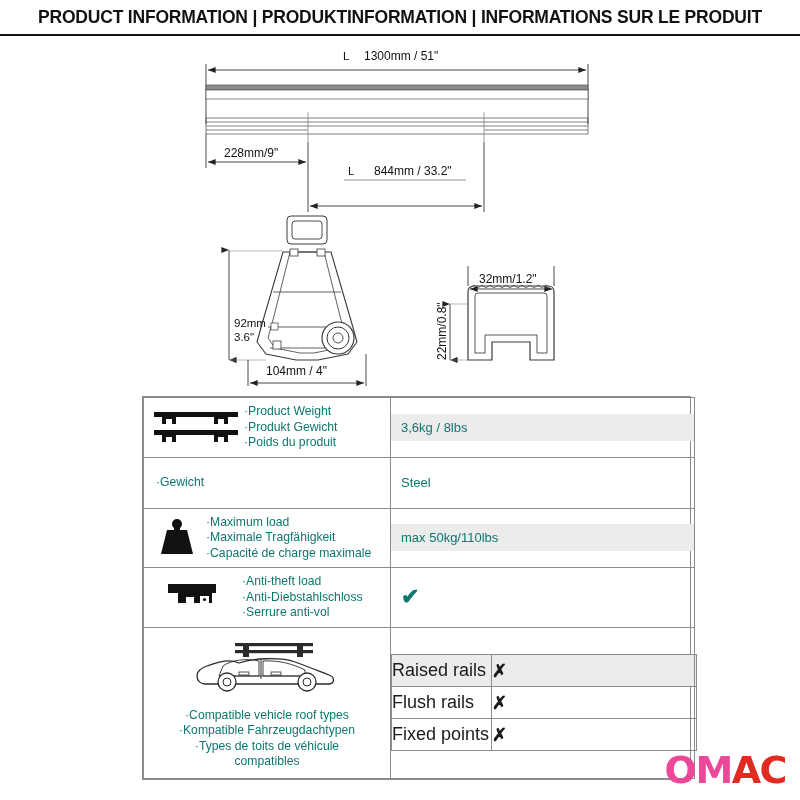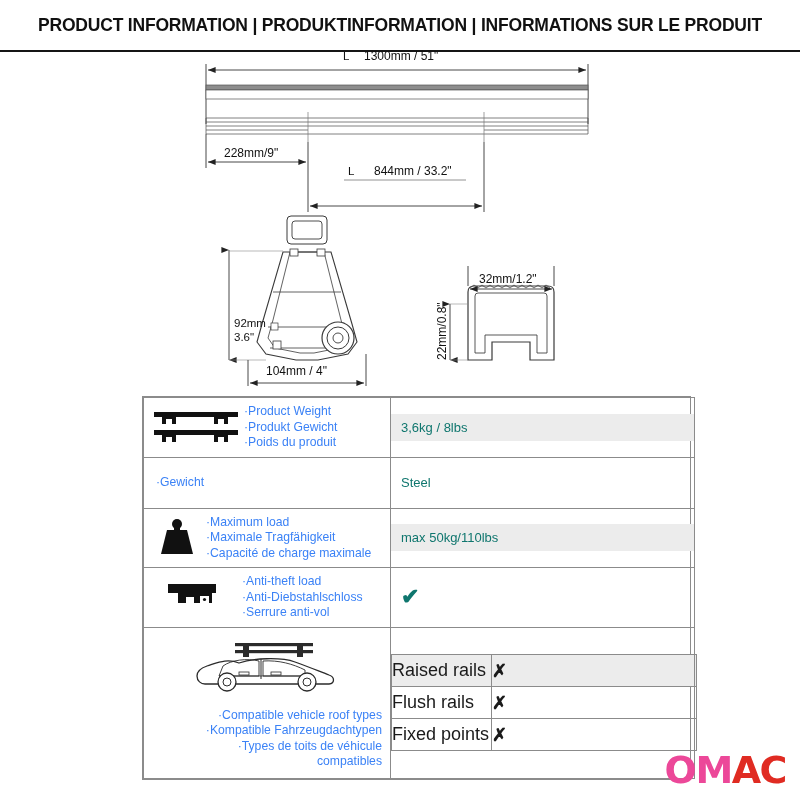--- a/index.html
+++ b/index.html
@@ -15,21 +15,21 @@
     position: relative;
     overflow: hidden;
   }
 
   
   #page-header {
     position: absolute;
     left: 0;
     top: 0;
     width: 800px;
-    height: 52px;
+    height: 36px;
     display: flex;
     align-items: center;
     justify-content: center;
     border-bottom: 2px solid #151515;
     box-sizing: border-box;
   }
   #page-header .title {
     font-size: 17.5px;
     font-weight: bold;
     letter-spacing: -0.2px;
@@ -75,21 +75,21 @@
   .cell-label {
     padding: 6px 6px 6px 8px;
     display: flex;
     align-items: center;
     gap: 4px;
     min-height: 30px;
   }
   .label-lines {
     font-size: 12.2px;
     line-height: 15.5px;
-    color: #3b82f6;
+    color: #0f766e;
     white-space: nowrap;
   }
   .label-lines div { white-space: nowrap; }
   .cell-value {
     padding: 6px 0 6px 10px;
     font-size: 13px;
     color: #0f766e;
     height: 100%;
     box-sizing: border-box;
   }
@@ -100,21 +100,21 @@
     flex: 0 0 auto;
     display: inline-flex;
     align-items: center;
     justify-content: center;
   }
 
   
   .roof-row td { vertical-align: middle; }
   .roof-left {
     padding: 6px 8px 8px 8px;
-    text-align: right;
+    text-align: center;
   }
   .roof-left .car-wrap { text-align: center; padding: 2px 0 4px 0; }
   .roof-sub {
     width: 100%;
     border-collapse: collapse;
     table-layout: fixed;
   }
   .roof-sub td {
     border: 1px solid #8b8b8b;
     font-size: 18px;

